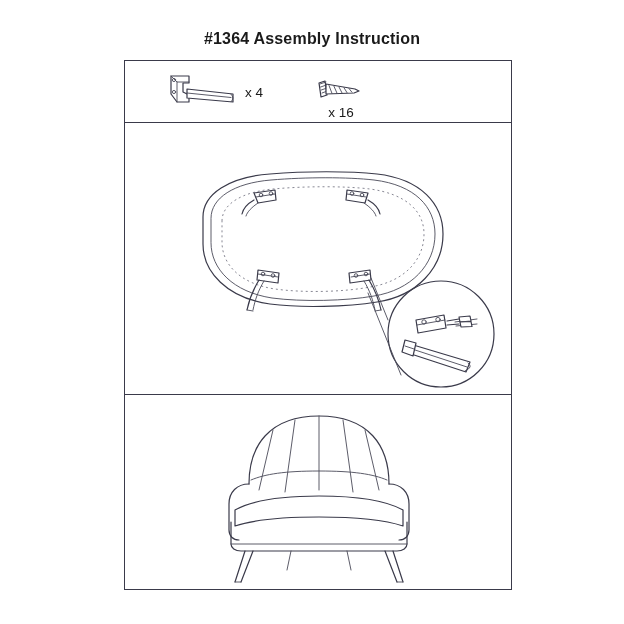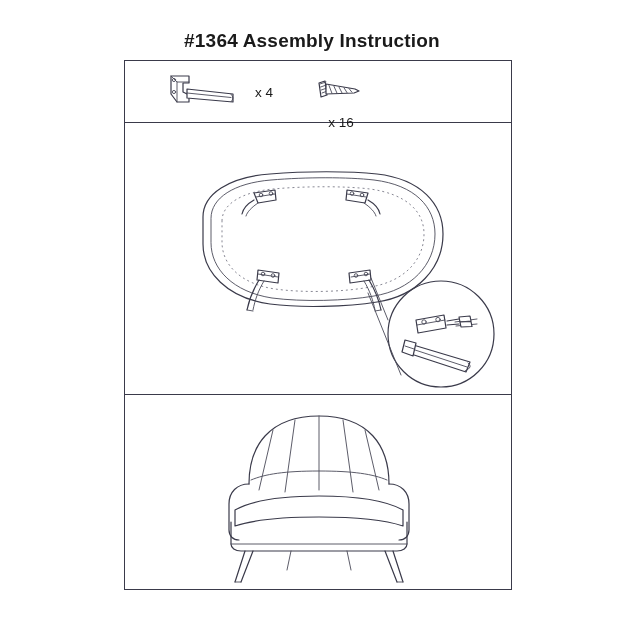--- a/index.html
+++ b/index.html
@@ -18,21 +18,21 @@
   .page {
     position: absolute;
     inset: 0;
   }
   .title {
     position: absolute;
     top: 30px;
     left: 0;
     width: 624px;
     text-align: center;
-    font-size: 19px;
+    font-size: 16px;
     font-weight: bold;
     letter-spacing: 0.2px;
     color: #1a1a1a;
   }
   .sheet {
     position: absolute;
     left: 124px;
     top: 60px;
     width: 388px;
     height: 530px;
@@ -54,21 +54,21 @@
     position: absolute;
     left: 0;
     top: 0;
     width: 100%;
     height: 61px;
   }
   .part {
     position: absolute;
     display: flex;
     align-items: center;
-    gap: 10px;
+    gap: 0;
   }
   .part.bracket { left: 38px; top: 11px; }
   .part.screw { left: 190px; top: 16px; flex-direction: column; }
   .part-count {
     font-size: 13.5px;
     color: #1a1a1a;
     white-space: nowrap;
   }
   svg { display: block; overflow: visible; }
   .stroke {

